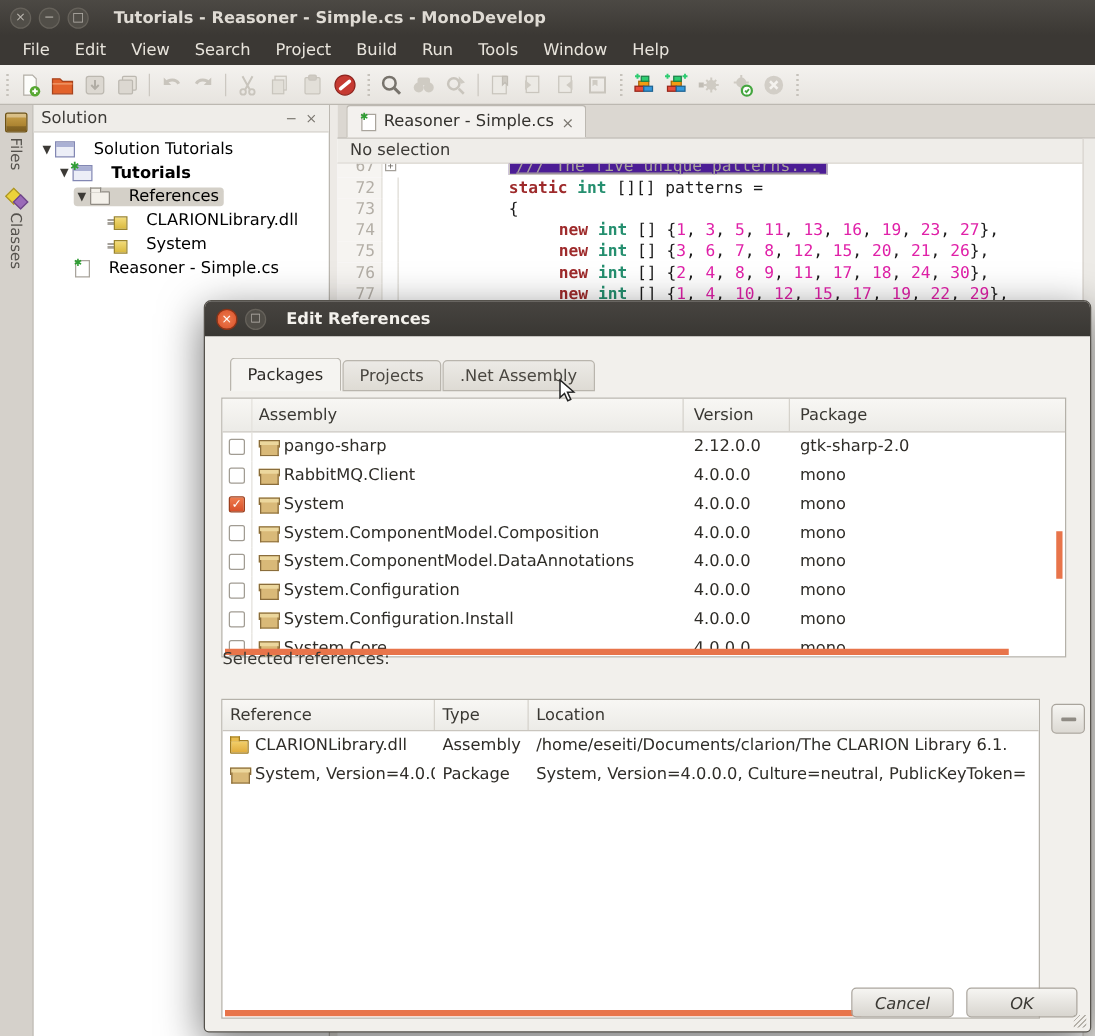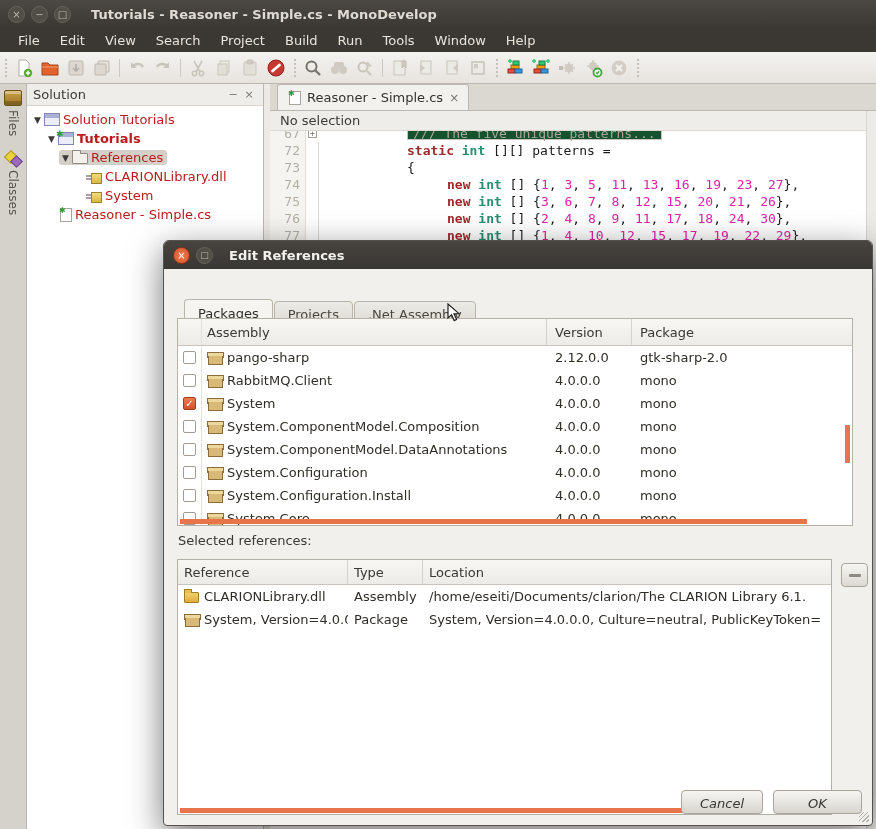--- a/index.html
+++ b/index.html
@@ -49,21 +49,21 @@
     background:#fff; border-right:1px solid #bcb8b1; }
   .pane-header { height:22px; background:#efede9; border-bottom:1px solid #d8d4ce;
     display:flex; align-items:center; padding:0 6px; }
   .pane-title { flex:1; color:#3c3a36; }
   .pane-btn { width:16px; height:16px; color:#7a766f; font-size:11px; line-height:16px; text-align:center; }
   .tree { padding-top:4px; }
   .tree-row { display:flex; align-items:center; height:19px; white-space:nowrap; }
   .tree-row.selected .selwrap { background:#d4d0c8; border-radius:3px; }
   .selwrap { display:flex; align-items:center; padding:0 4px 0 0; }
   .twisty { width:13px; font-size:9px; color:#3c3a36; text-align:center; flex:none; }
-  .tlabel { color:#b91c1c; margin-left:3px; }
+  .tlabel { color:#000000; margin-left:15px; }
   .tlabel.bold { font-weight:bold; }
   .ticon { width:16px; height:13px; position:relative; display:inline-block; flex:none; }
   .ticon.solution-icon { background:linear-gradient(#aab0d4 0 4px,#eceef7 4px); border:1px solid #8287b3; }
   .ticon.project-icon { background:linear-gradient(#aab0d4 0 4px,#eceef7 4px); border:1px solid #8287b3; }
   .ticon.project-icon::after { content:"✱"; position:absolute; left:-3px; top:-4px; color:#2f9e33; font-size:9px; }
   .ticon.folder-icon { background:#f4f1ea; border:1px solid #918d85; border-radius:1px; margin-top:2px; height:11px; }
   .ticon.folder-icon::before { content:""; position:absolute; left:-1px; top:-4px; width:7px; height:3px;
     background:#f4f1ea; border:1px solid #918d85; border-bottom:none; }
   .ticon.reference-icon { height:12px; }
   .ticon.reference-icon::after { content:""; position:absolute; right:0; top:2px; width:9px; height:9px;
@@ -88,37 +88,37 @@
   .ln { width:36px; flex:none; background:#f6f4f1; color:#b3aea6; text-align:right; padding-right:5px;
     border-right:1px solid #e2dfd9; }
   .foldcol { width:13px; flex:none; border-right:1px solid #dedbd5; color:#8f8b84; font-size:9px; text-align:center; }
   .code-body { padding-left:12px; color:#1a1a1a; }
   .ind-a { padding-left:88px; }
   .ind-b { padding-left:128px; }
   .kw { color:#9e2a2b; font-weight:bold; }
   .ty { color:#258f6f; font-weight:bold; }
   .num { color:#e020a8; }
   .pl { color:#1a1a1a; }
-  .fold-box { border:1px solid #c9c5be; background:#14532d; color:#aaa59d; padding:0 5px; margin-left:88px; height:15px; line-height:15px; }
+  .fold-box { border:1px solid #c9c5be; background:#4c1d95; color:#aaa59d; padding:0 5px; margin-left:88px; height:15px; line-height:15px;text-decoration:underline; }
   .foldmark { display:inline-block; width:9px; height:9px; border:1px solid #a5a19a; background:#fff; line-height:7px; font-size:8px; color:#6e6a64; margin-top:3px; }
   .editor-scroll { position:absolute; right:0; top:27px; bottom:0; width:10px; background:#edebe7; border-left:1px solid #d8d4ce; }
 
   
   .dialog { position:absolute; left:163px; top:240px; width:710px; height:586px;
     background:#f2f0ec; border:1px solid #55524c; border-radius:6px 6px 4px 4px;
     box-shadow:0 10px 34px rgba(0,0,0,.55); z-index:10; }
   .dlg-titlebar { height:28px; background:linear-gradient(#474440,#393733); border-radius:5px 5px 0 0;
     display:flex; align-items:center; padding-left:9px; }
   .dlg-close { width:17px; height:17px; border-radius:50%; background:radial-gradient(#ef7c4e,#d8502a);
     border:1px solid #8e3417; color:#fff; font-size:10px; line-height:15px; text-align:center; }
   .dlg-max { width:17px; height:17px; border-radius:50%; background:#514e48; border:1px solid #66625b;
     color:#b9b5ae; font-size:9px; line-height:15px; text-align:center; margin-left:6px; }
   .dlg-title { color:#f3f1ec; font-weight:bold; margin-left:16px; }
 
-  .dtabs { position:absolute; left:20px; top:58px; display:flex; align-items:flex-end; }
+  .dtabs { position:absolute; left:20px; top:45px; display:flex; align-items:flex-end; }
   .dtab { height:25px; padding:0 13px; line-height:25px; background:linear-gradient(#eceae6,#dedbd4);
     border:1px solid #b9b5ad; border-radius:4px 4px 0 0; margin-right:1px; color:#4a4741; }
   .dtab.active { height:27px; line-height:27px; background:#f5f4f1; color:#2f2d29; border-bottom-color:#f5f4f1; }
 
   .pkg-table { position:absolute; left:13px; top:77px; width:676px; height:208px;
     background:#fff; border:1px solid #b5b1a9; overflow:hidden; }
   .thead { display:flex; height:27px; background:linear-gradient(#f8f7f4,#ecebe7); border-bottom:1px solid #c9c5be; }
   .th { display:flex; align-items:center; padding-left:8px; color:#3a3833; border-right:1px solid #d5d2cb; }
   .trow { display:flex; height:23px; align-items:center; border-right:none; }
   .c-check { width:24px; flex:none; display:flex; justify-content:center; align-items:center; border-right:1px solid #e4e1db; height:100%; }
@@ -135,21 +135,21 @@
   .pkg-icon::after { content:""; position:absolute; left:1px; top:4px; width:13px; height:8px;
     background:#d9b978; border:1px solid #8a6d3b; border-top:none; }
   .folder-cell-icon { width:15px; height:11px; position:relative; background:linear-gradient(#f2cf6a,#e0ac3c);
     border:1px solid #a07c20; border-radius:1px; margin-top:2px; flex:none; }
   .folder-cell-icon::before { content:""; position:absolute; left:-1px; top:-4px; width:6px; height:3px;
     background:#e9bd4e; border:1px solid #a07c20; border-bottom:none; }
   .vthumb { position:absolute; right:2px; top:106px; width:5px; height:38px; background:#e8744a; }
   .hbar { position:absolute; left:2px; bottom:1px; height:5px; background:#e8744a; }
   .pkg-table .hbar { width:93%; }
 
-  .sel-label { position:absolute; left:14px; top:292px; color:#3a3833; }
+  .sel-label { position:absolute; left:14px; top:279px; color:#3a3833; }
   .sel-table { position:absolute; left:13px; top:318px; width:655px; height:256px;
     background:#fff; border:1px solid #b5b1a9; overflow:hidden; }
   .sel-table .thead { height:25px; }
   .c-ref { width:170px; flex:none; display:flex; align-items:center; gap:5px; padding-left:6px; overflow:hidden; }
   .c-type { width:75px; flex:none; padding-left:6px; overflow:hidden; }
   .c-loc { flex:1; padding-left:6px; overflow:hidden; }
   .sel-table .hbar { width:78%; }
   .remove-btn { position:absolute; left:677px; top:322px; width:27px; height:24px;
     background:linear-gradient(#f6f5f2,#dcd9d3); border:1px solid #a9a49c; border-radius:4px;
     display:flex; align-items:center; justify-content:center; }

